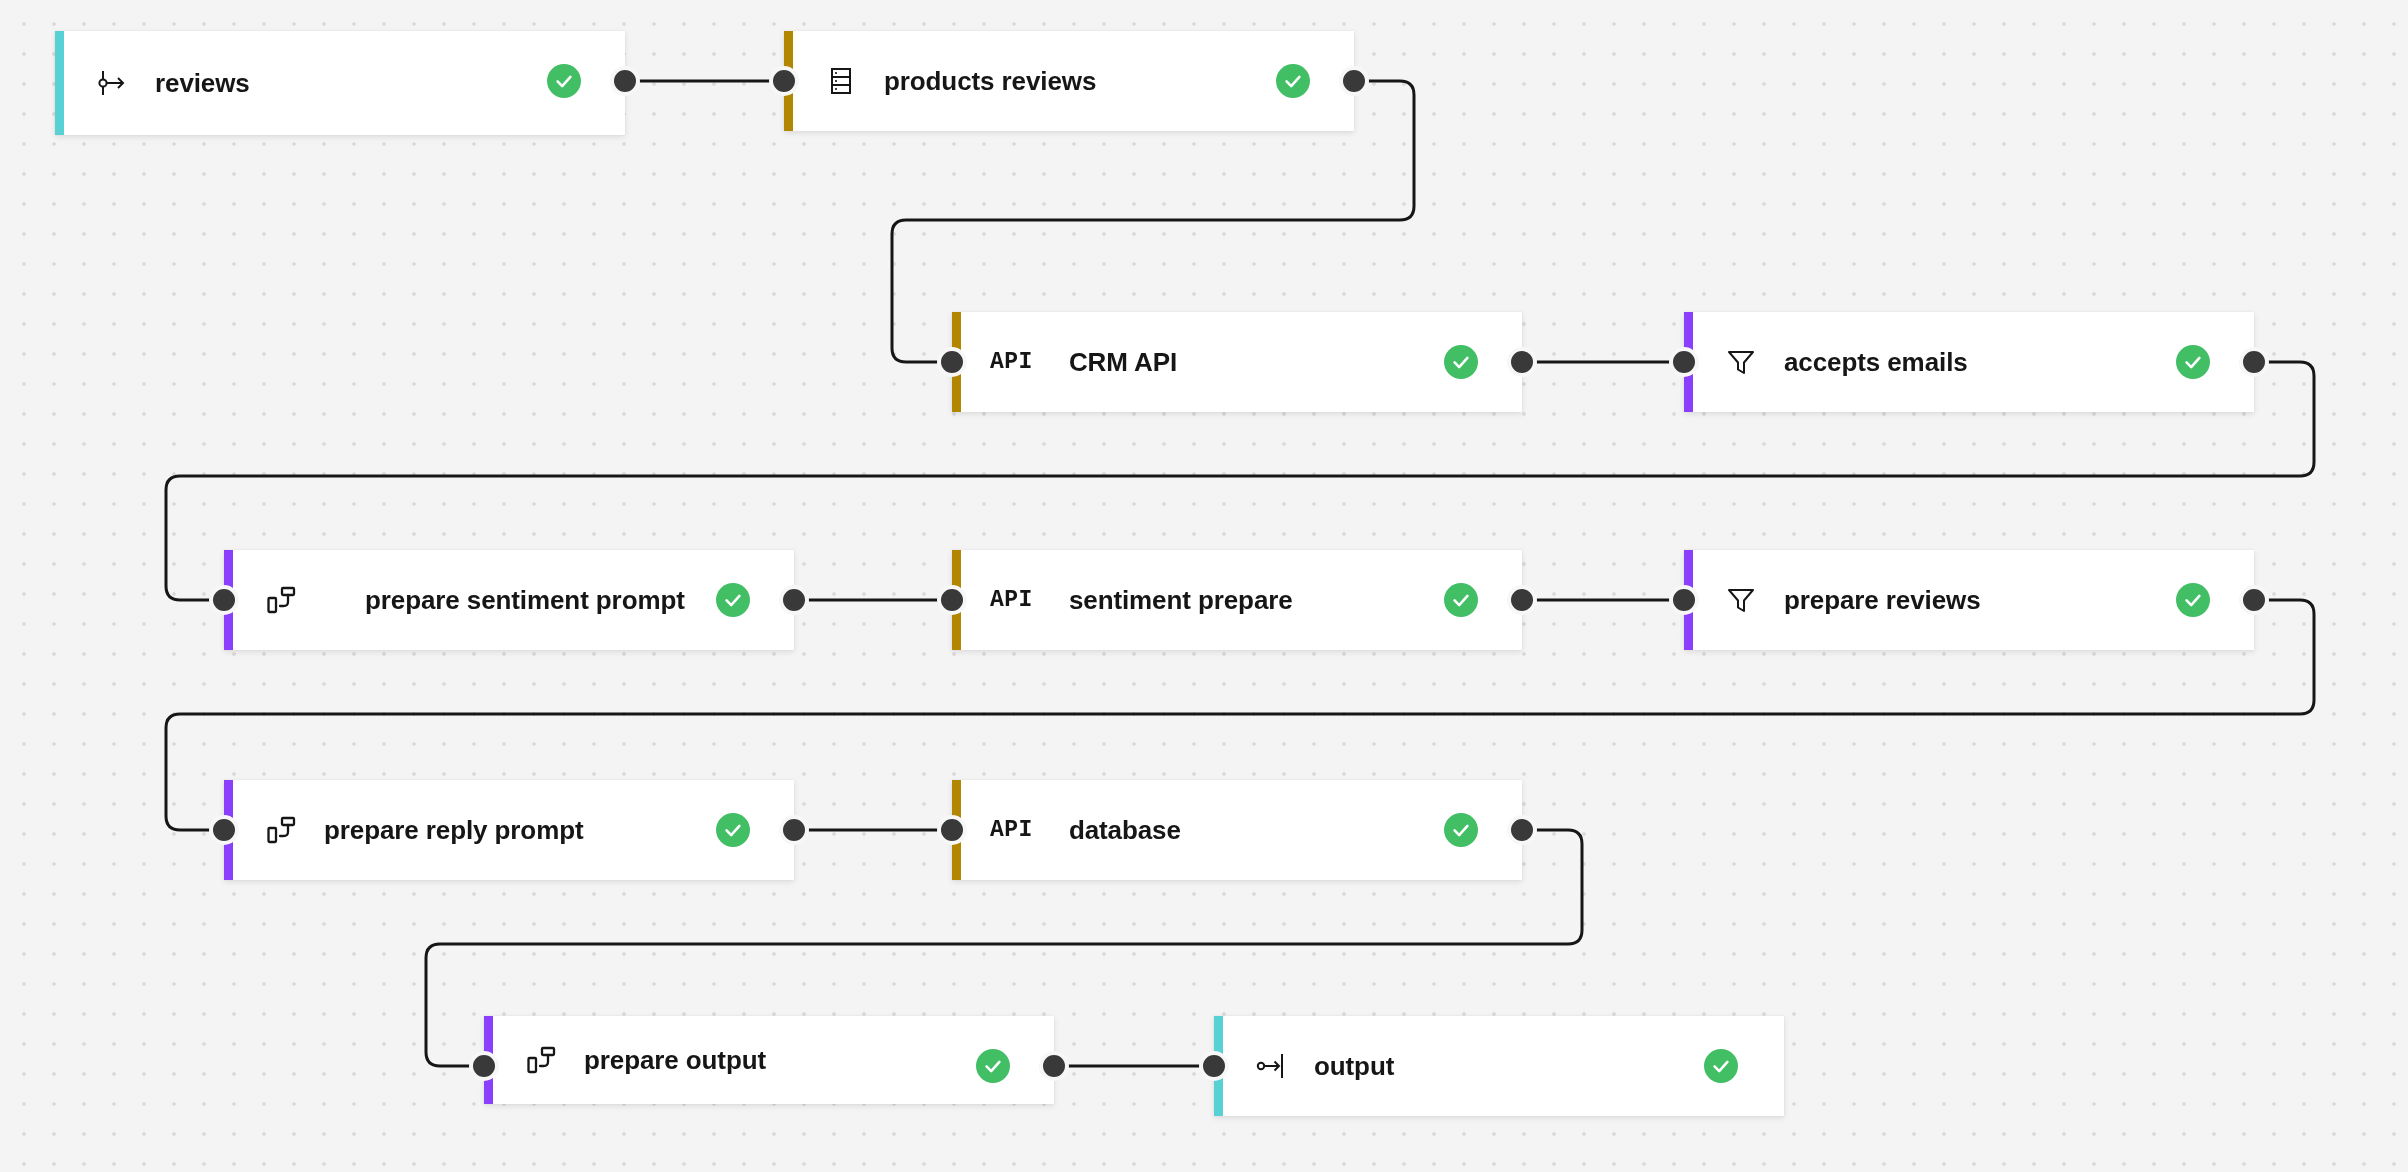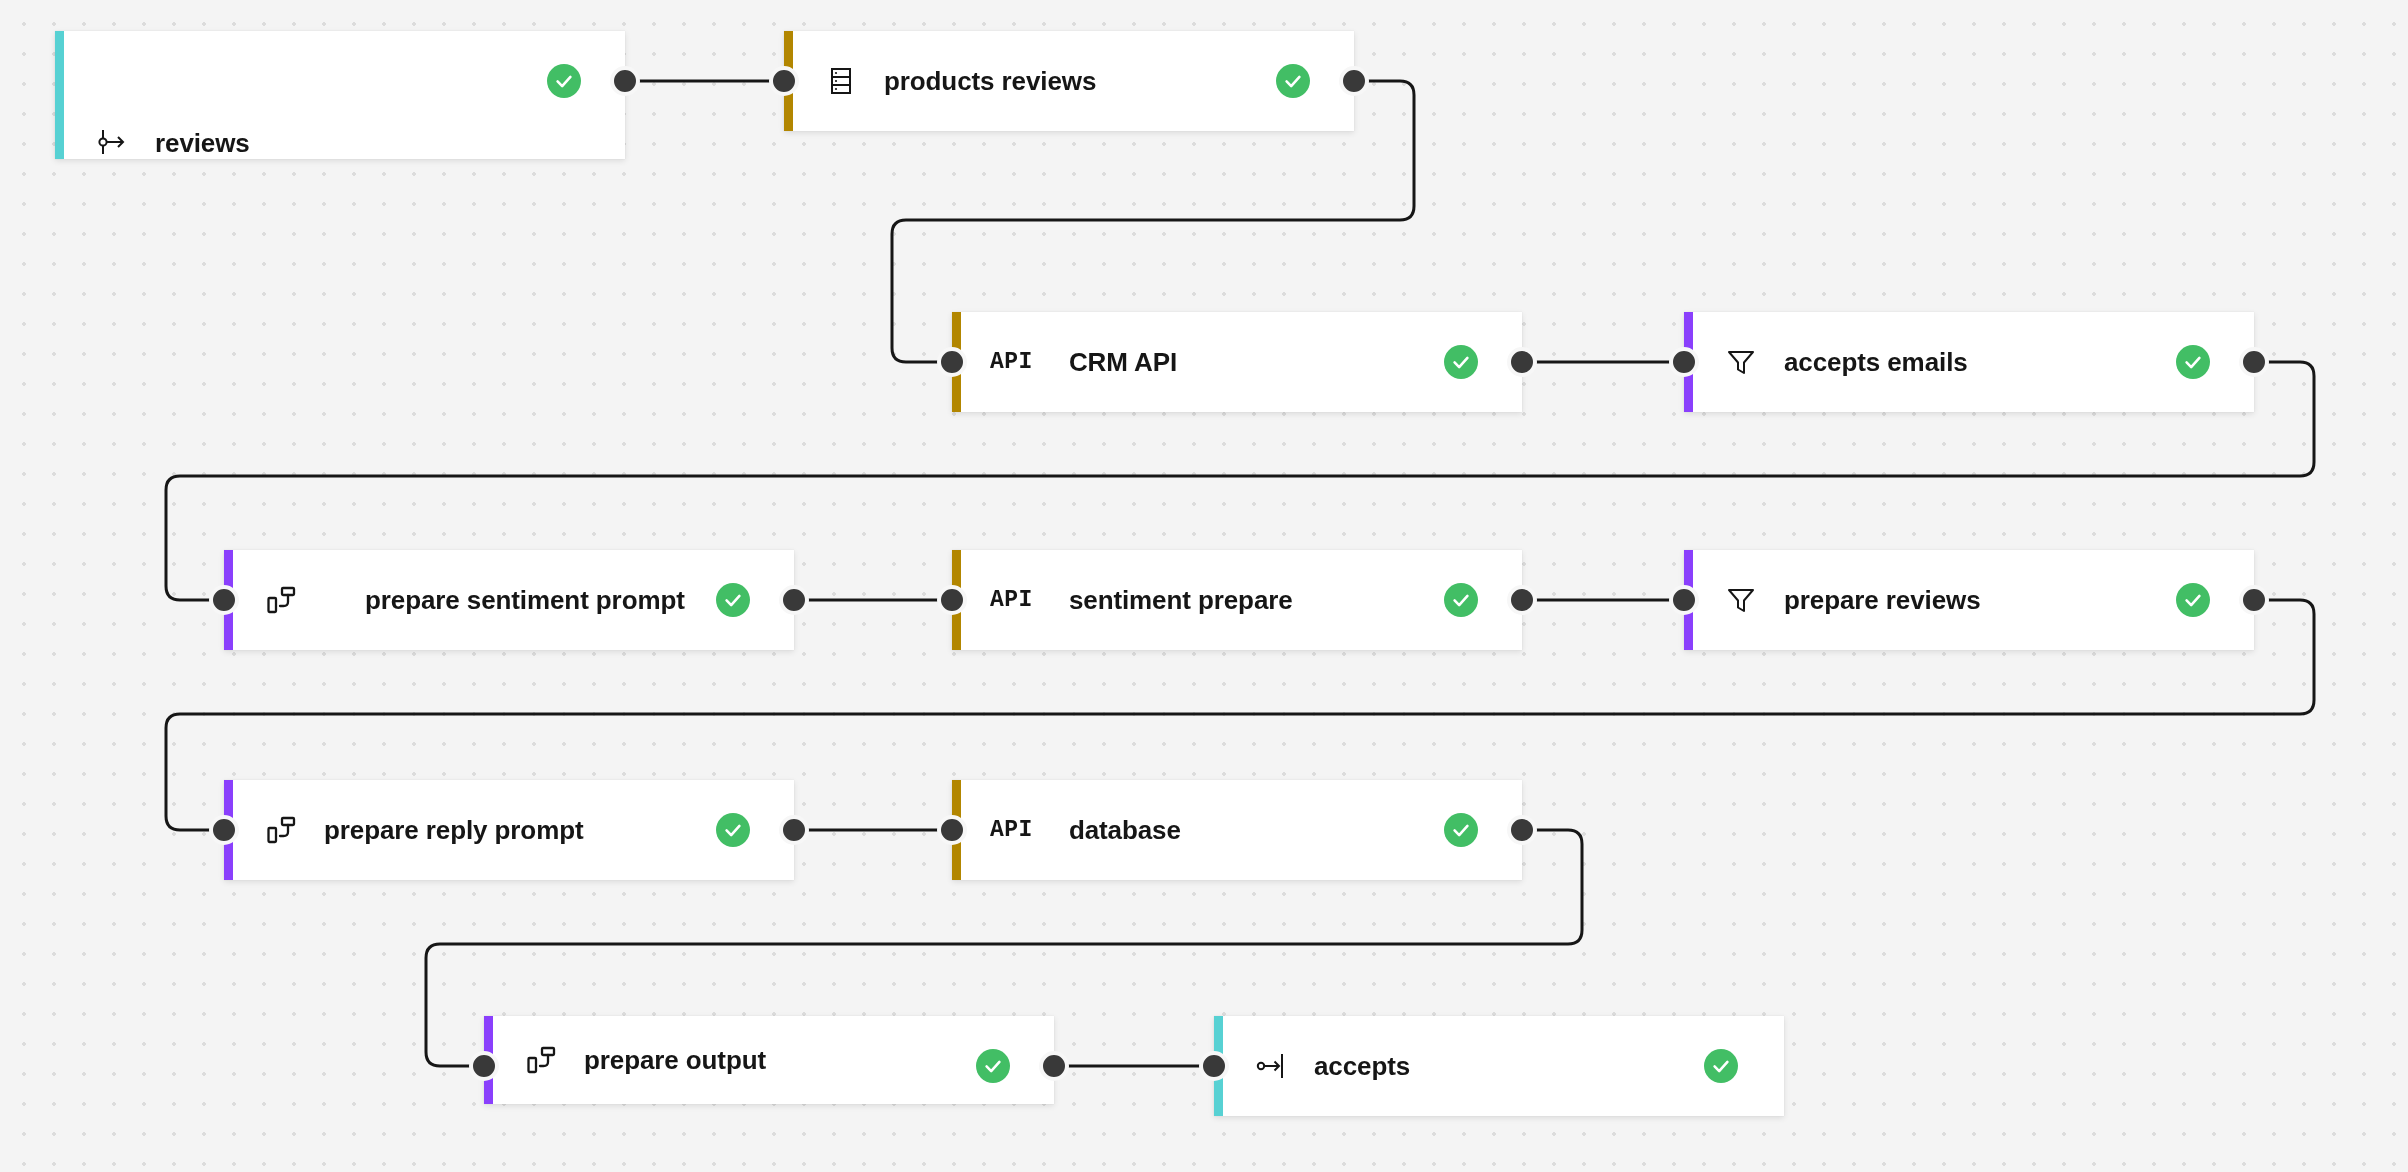--- a/index.html
+++ b/index.html
@@ -126,21 +126,21 @@
       <path d="M 2254 362 L 2300 362 Q 2314 362 2314 376 L 2314 462 Q 2314 476 2300 476 L 180 476 Q 166 476 166 490 L 166 586 Q 166 600 180 600 L 224 600"></path>
       <path d="M 794 600 L 952 600"></path>
       <path d="M 1522 600 L 1684 600"></path>
       <path d="M 2254 600 L 2300 600 Q 2314 600 2314 614 L 2314 700 Q 2314 714 2300 714 L 180 714 Q 166 714 166 728 L 166 816 Q 166 830 180 830 L 224 830"></path>
       <path d="M 794 830 L 952 830"></path>
       <path d="M 1522 830 L 1568 830 Q 1582 830 1582 844 L 1582 930 Q 1582 944 1568 944 L 440 944 Q 426 944 426 958 L 426 1052 Q 426 1066 440 1066 L 484 1066"></path>
       <path d="M 1054 1066 L 1214 1066"></path>
     </svg>
 
   <div id="nodes-layer">
-      <div class="node" style="left: 55px; top: 31px; width: 570px; height: 128px; align-items: flex-end;">
+      <div class="node" style="left: 55px; top: 31px; width: 570px; height: 104px;">
         <div class="accent teal"></div>
         <div class="icon">
           <svg xmlns="http://www.w3.org/2000/svg" viewBox="0 0 32 32" width="32" height="32" fill="none" stroke="#161616" stroke-width="2">
             <line x1="7" y1="4" x2="7" y2="28"></line>
             <circle cx="7" cy="16" r="3.6" fill="#fff"></circle>
             <line x1="10.8" y1="16" x2="27" y2="16"></line>
             <polyline points="22,11 27,16 22,21"></polyline>
           </svg>
         </div>
         <div class="label">reviews</div>
@@ -307,21 +307,21 @@
       <div class="node" style="left: 1214px; top: 1016px; width: 570px; height: 100px;">
         <div class="accent teal"></div>
         <div class="icon">
           <svg xmlns="http://www.w3.org/2000/svg" viewBox="0 0 32 32" width="32" height="32" fill="none" stroke="#161616" stroke-width="2">
             <circle cx="6" cy="16" r="3.2" fill="#fff"></circle>
             <line x1="9.2" y1="16" x2="24" y2="16"></line>
             <polyline points="19.5,11.5 24,16 19.5,20.5"></polyline>
             <line x1="27" y1="4" x2="27" y2="28"></line>
           </svg>
         </div>
-        <div class="label">accepts</div>
+        <div class="label">output</div>
         <div class="spacer"></div>
         <div class="status" style="right: 46px; top: 33px;">
           <svg xmlns="http://www.w3.org/2000/svg" viewBox="0 0 24 24" width="22" height="22" fill="none" stroke="#ffffff" stroke-width="2.8" stroke-linecap="round" stroke-linejoin="round">
             <polyline points="5,12.5 10,17.5 19,7.5"></polyline>
           </svg>
         </div>
       </div>
       <div class="port" style="left: 1214px; top: 1066px;"></div>
     </div>
 

